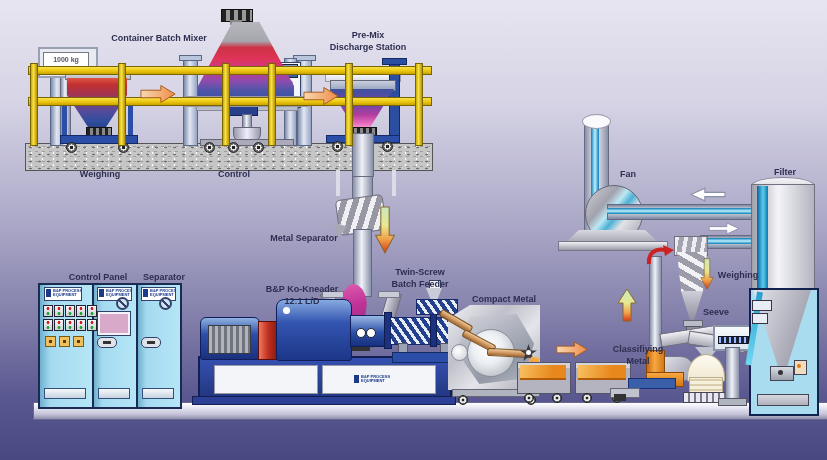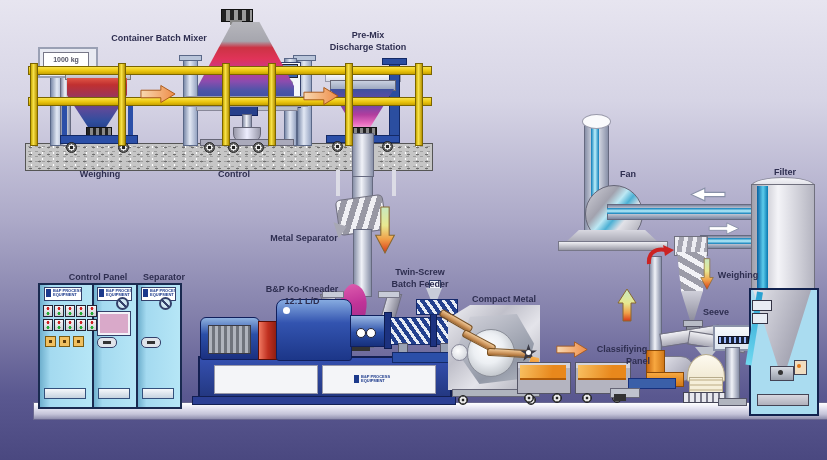--- a/index.html
+++ b/index.html
@@ -353,22 +353,22 @@
   <div class="lbl" style="left:318px;top:30px;width:100px;">Pre-Mix</div>
   <div class="lbl" style="left:318px;top:42px;width:100px;">Discharge Station</div>
   <div class="lbl" style="left:58px;top:169px;width:84px;">Weighing</div>
   <div class="lbl" style="left:200px;top:169px;width:68px;">Control</div>
   <div class="lbl" style="left:256px;top:204px;width:96px;margin-top:29px;">Metal Separator</div>
   <div class="lbl" style="left:250px;top:284px;width:104px;">B&amp;P Ko-Kneader</div>
   <div class="lbl" style="left:250px;top:296px;width:104px;">12:1 L/D</div>
   <div class="lbl" style="left:378px;top:267px;width:84px;">Twin-Screw</div>
   <div class="lbl" style="left:378px;top:279px;width:84px;">Batch Feeder</div>
   <div class="lbl" style="left:456px;top:294px;width:96px;">Compact Metal</div>
-  <div class="lbl" style="left:580px;top:344px;width:84px;">Classifiying</div>
-  <div class="lbl" style="left:596px;top:356px;width:84px;">Panel</div>
+  <div class="lbl" style="left:596px;top:344px;width:84px;">Classifiying</div>
+  <div class="lbl" style="left:596px;top:356px;width:84px;">Metal</div>
   <div class="lbl" style="left:606px;top:169px;width:44px;">Fan</div>
   <div class="lbl" style="left:762px;top:167px;width:46px;">Filter</div>
   <div class="lbl" style="left:712px;top:270px;width:52px;">Weighing</div>
   <div class="lbl" style="left:690px;top:307px;width:52px;">Seeve</div>
   <div class="lbl" style="left:56px;top:272px;width:84px;">Control Panel</div>
   <div class="lbl" style="left:132px;top:272px;width:64px;">Separator</div>
 
 </div>
 
 </body></html>

